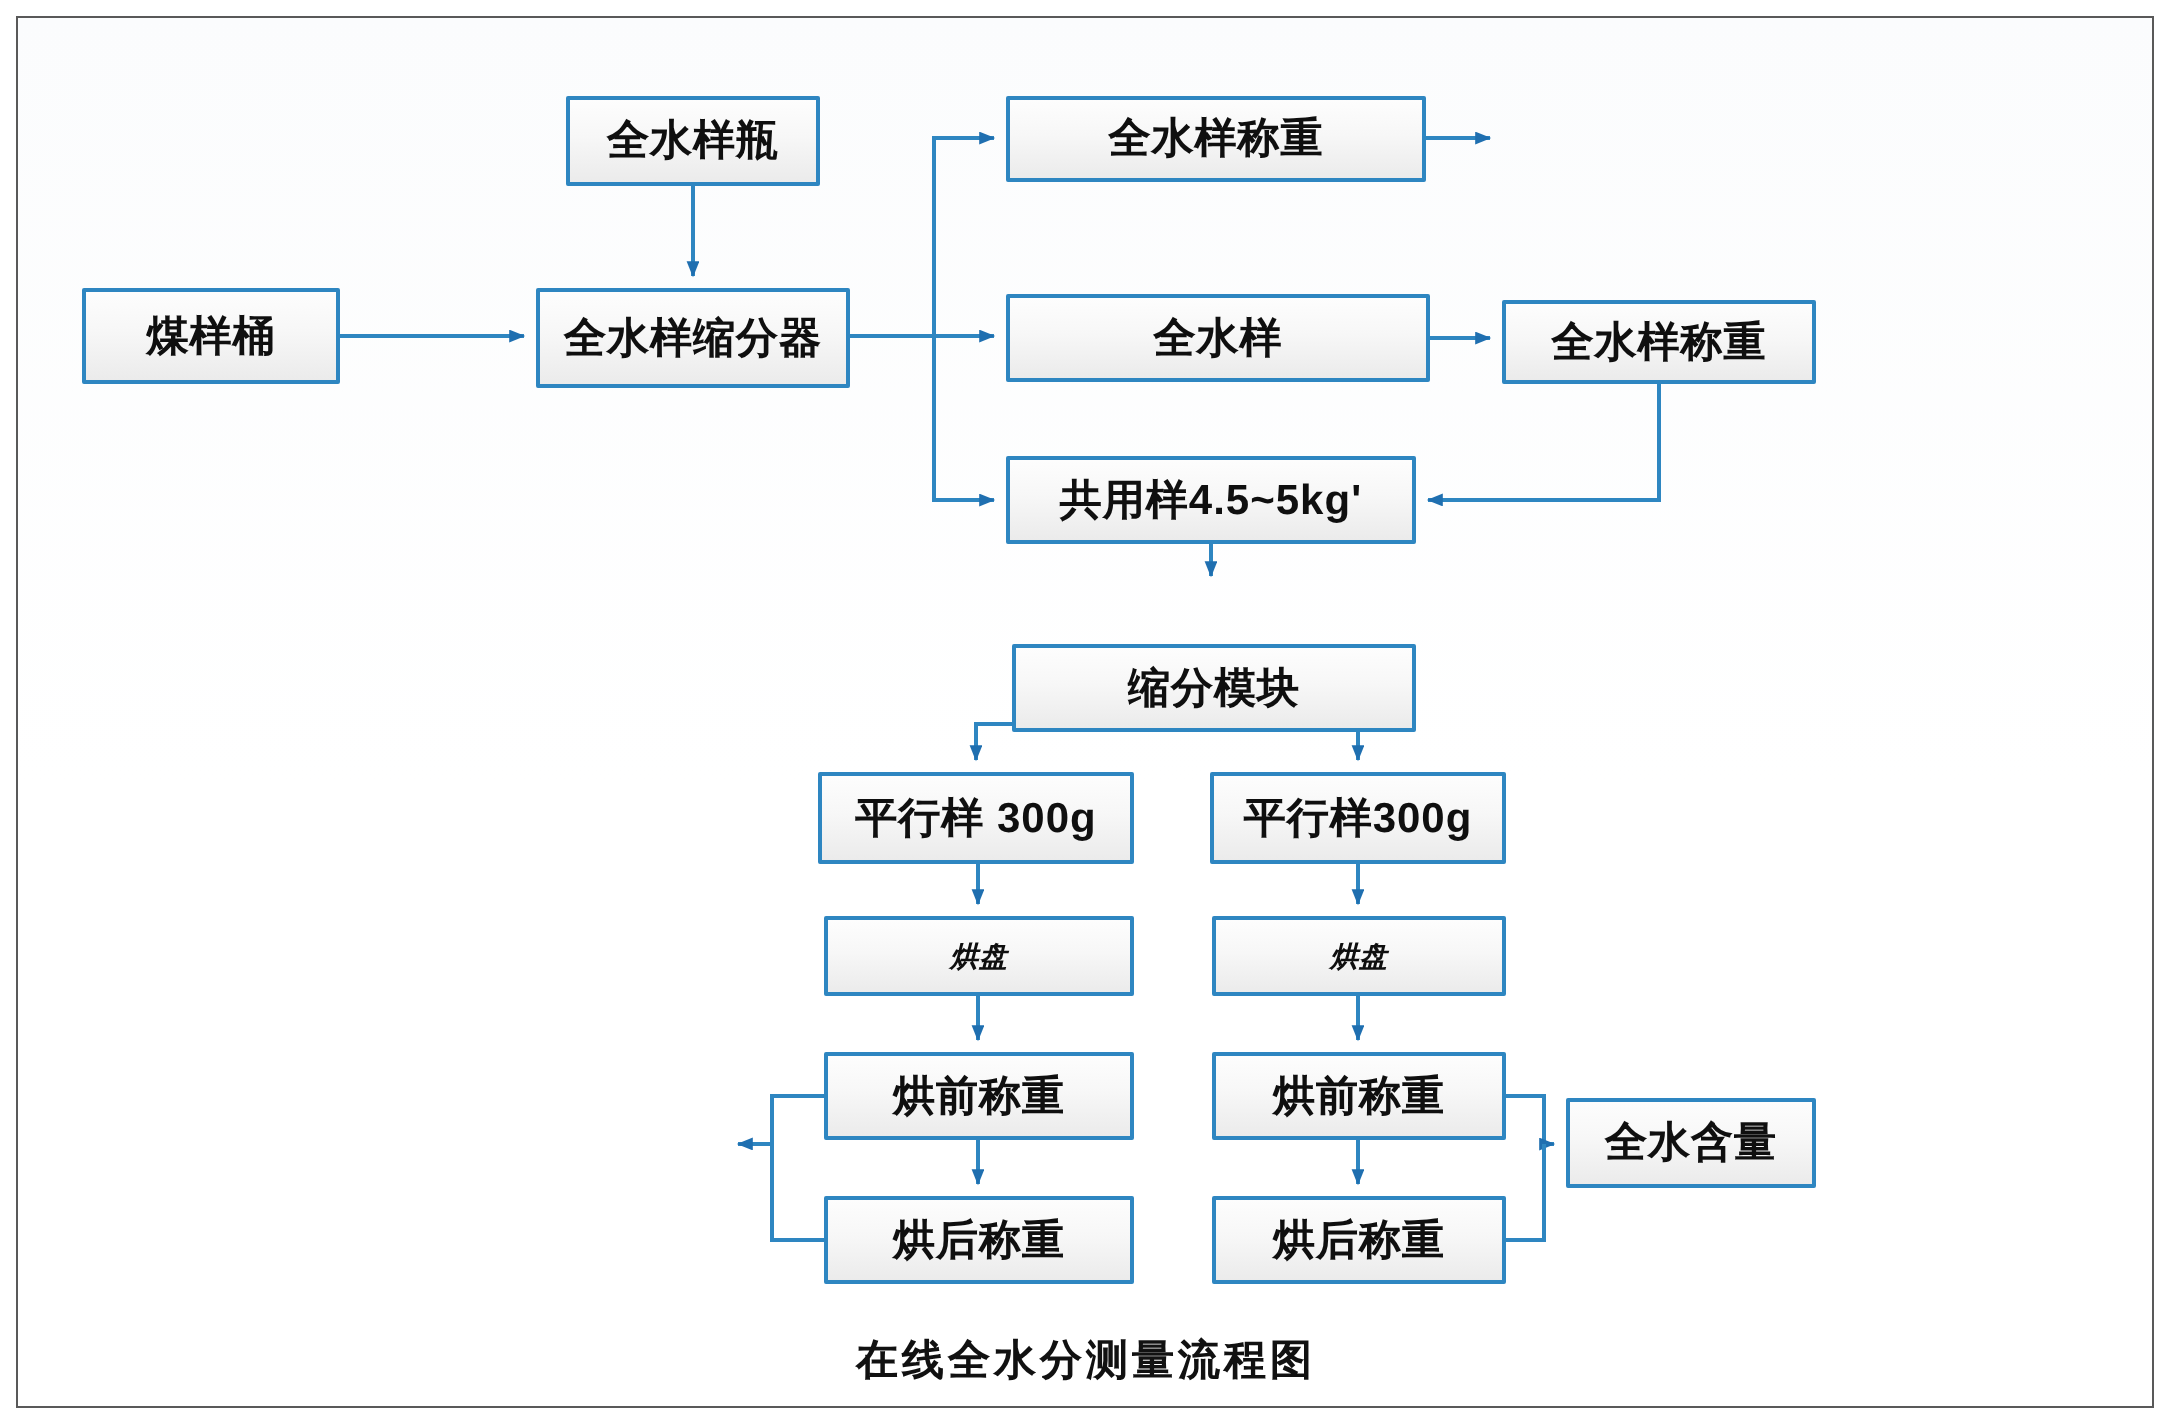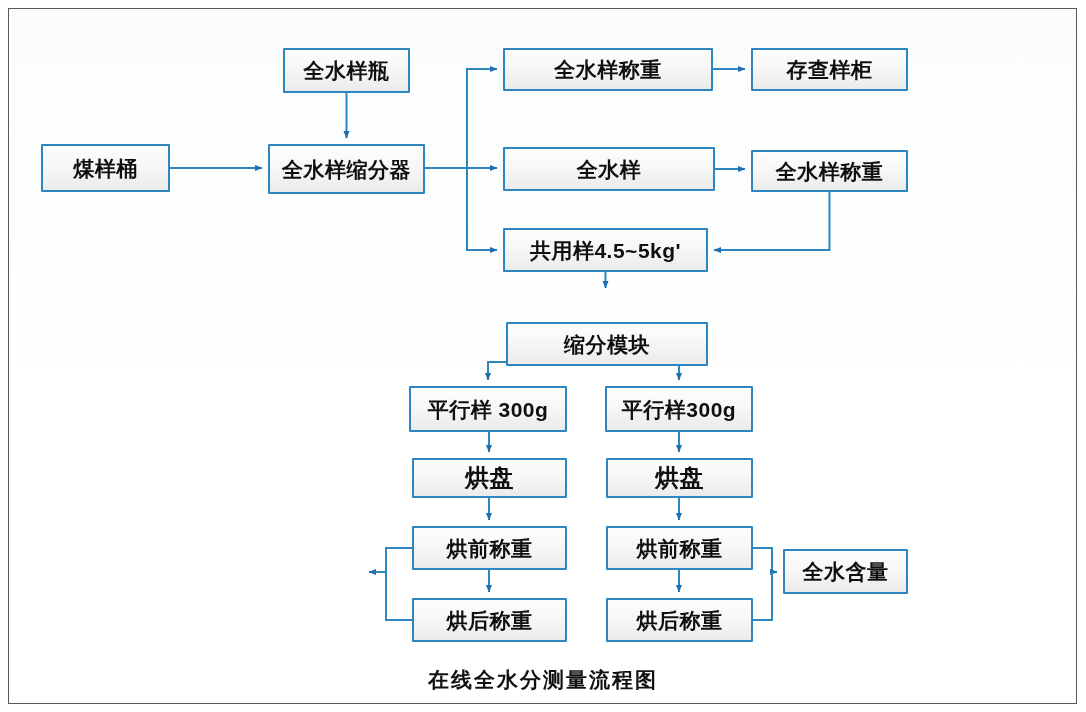--- a/index.html
+++ b/index.html
@@ -56,21 +56,21 @@
     justify-content: center;
     text-align: center;
     color: #0f0f0f;
     font-weight: bold;
     font-family: "Liberation Sans", "DejaVu Sans", sans-serif;
     font-size: 21px;
     line-height: 1;
     letter-spacing: 0.5px;
     border-radius: 1px;
   }
-  .node.small { font-size: 24px; }
+  .node.small { font-size: 14px; font-style: italic; }
   #caption {
     position: absolute;
     left: 0;
     top: 666px;
     width: 1086px;
     text-align: center;
     font-family: Liberation Mono, monospace;
     font-size: 21px;
     font-weight: bold;
     letter-spacing: 2px;
@@ -125,21 +125,20 @@
       <path d="M753,548 L772,548 L772,572 L777,572"></path>
       <path d="M753,620 L772,620 L772,572" marker-end="none"></path>
     </g>
   </svg>
 
   <div id="canvas">
     <div class="node" style="left:41px;  top:144px; width:129px; height:48px;">煤样桶</div>
     <div class="node" style="left:283px; top:48px;  width:127px; height:45px;">全水样瓶</div>
     <div class="node" style="left:268px; top:144px; width:157px; height:50px;">全水样缩分器</div>
     <div class="node" style="left:503px; top:48px;  width:210px; height:43px;">全水样称重</div>
-    <div class="node" style="left:751px; top:48px;  width:157px; height:43px;">存查样柜</div>
     <div class="node" style="left:503px; top:147px; width:212px; height:44px;">全水样</div>
     <div class="node" style="left:751px; top:150px; width:157px; height:42px;">全水样称重</div>
     <div class="node" style="left:503px; top:228px; width:205px; height:44px;">共用样4.5~5kg'</div>
     <div class="node" style="left:506px; top:294px; width:202px; height:44px;margin-top:28px;">缩分模块</div>
     <div class="node" style="left:409px; top:386px; width:158px; height:46px;">平行样 300g</div>
     <div class="node" style="left:605px; top:386px; width:148px; height:46px;">平行样300g</div>
     <div class="node small" style="left:412px; top:458px; width:155px; height:40px;">烘盘</div>
     <div class="node small" style="left:606px; top:458px; width:147px; height:40px;">烘盘</div>
     <div class="node" style="left:412px; top:526px; width:155px; height:44px;">烘前称重</div>
     <div class="node" style="left:606px; top:526px; width:147px; height:44px;">烘前称重</div>

